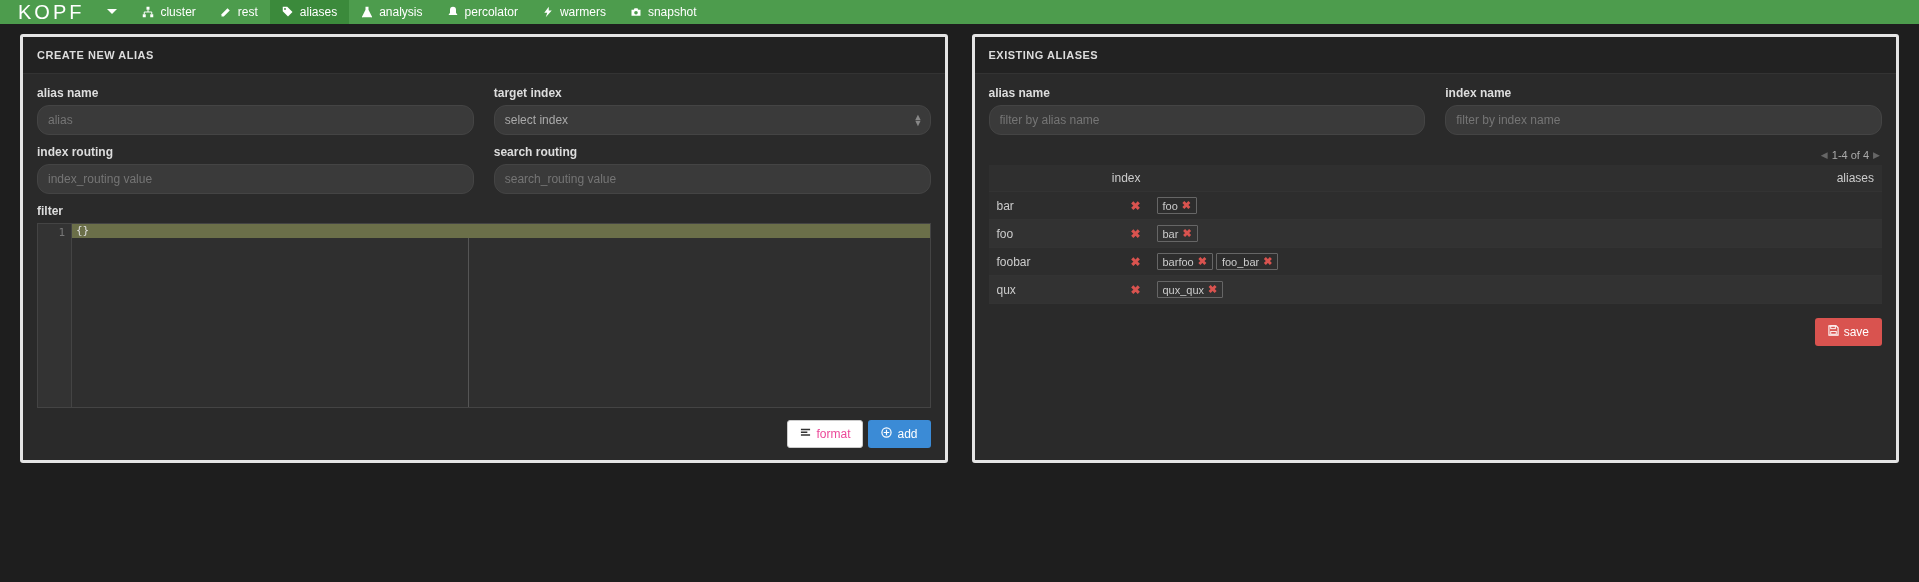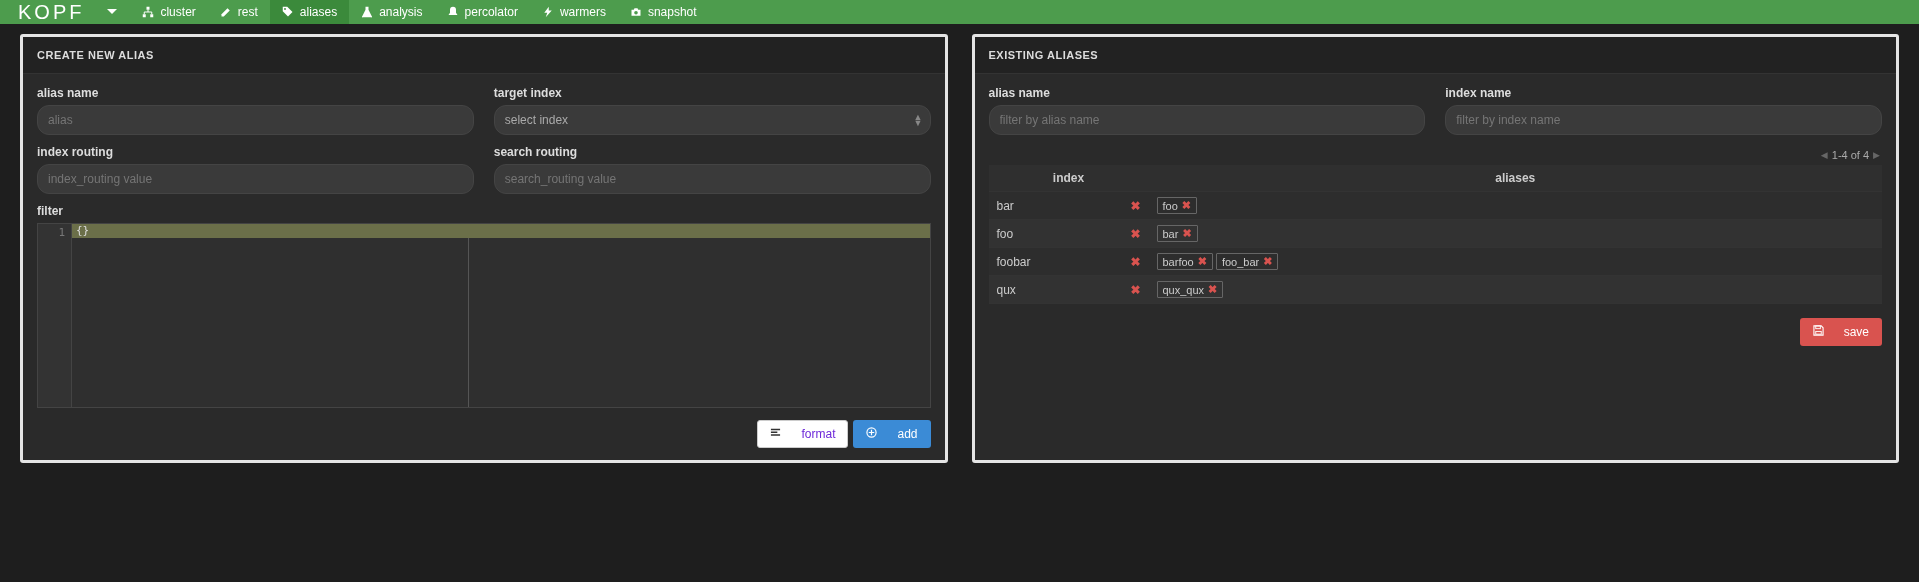--- a/index.html
+++ b/index.html
@@ -22,30 +22,30 @@
 input[type=text], .select { width: 100%; background: #3a3a3a; border: 1px solid #444; color: #aaa; padding: 7px 10px; font-size: 12px; border-radius: 12px; }
 .select-wrap { position: relative; }
 .select { appearance: none; cursor: pointer; }
 .select-caret { position: absolute; right: 8px; top: 50%; transform: translateY(-50%); pointer-events: none; font-size: 9px; color: #888; line-height: 6px; }
 .ace { border: 1px solid #444; height: 185px; background: #2f2f2f; display: flex; }
 .ace-gutter { width: 34px; background: #333; border-right: 1px solid #444; color: #777; font-family: monospace; font-size: 11px; text-align: right; padding: 2px 6px 0 0; }
 .ace-content { flex: 1; position: relative; font-family: monospace; font-size: 11px; color: #ddd; }
 .ace-line1 { position: absolute; top: 0; left: 0; right: 0; height: 14px; background: #6b6f49; padding-left: 4px; line-height: 14px; }
 .ace-cursor-indent { position: absolute; left: 396px; top: 14px; bottom: 0; width: 1px; background: #555; }
 .btn-row { display: flex; justify-content: flex-end; gap: 5px; margin-top: 12px; }
-.btn { padding: 6px 12px; border-radius: 3px; font-size: 12px; cursor: pointer; display: inline-flex; align-items: center; gap: 20px; border: 1px solid transparent; }
-.btn-default { background: #fff; color: #6d28d9; border-color: #ccc; }
+.btn { padding: 6px 12px; border-radius: 3px; font-size: 12px; cursor: pointer; display: inline-flex; align-items: center; gap: 5px; border: 1px solid transparent; }
+.btn-default { background: #fff; color: #ec4899; border-color: #ccc; }
 .btn-primary { background: #3b8bd6; color: #fff; }
 .btn-danger { background: #d9534f; color: #fff; }
 .btn-icon svg { width: 11px; height: 11px; }
 .table-wrap { margin-top: 8px; }
 .pager { text-align: right; font-size: 11px; color: #aaa; padding: 4px 2px; display: flex; justify-content: flex-end; align-items: center; gap: 4px; }
 .pager-caret { color: #666; font-size: 9px; }
 .aliases-table { width: 100%; border-collapse: collapse; }
-.aliases-table th { text-align: center; font-size: 12px; font-weight: bold; padding: 6px 8px; background: #2f2f2f; border-bottom: 1px solid #333; }
+.aliases-table th { text-align: right; font-size: 12px; font-weight: normal; padding: 6px 8px; background: #2f2f2f; border-bottom: 1px solid #333; }
 .aliases-table td { padding: 5px 8px; border-bottom: 1px solid #333; font-size: 12px; }
 .aliases-table tr:nth-child(odd) td { background: #2d2d2d; }
 .aliases-table tr:nth-child(even) td { background: #323232; }
 .index-col { width: 160px; }
 .index-cell { display: flex; justify-content: space-between; align-items: center; }
 .remove-x { color: #d9534f; font-weight: bold; cursor: pointer; font-size: 12px; }
 .alias-tag { display: inline-flex; align-items: center; gap: 4px; border: 1px solid #666; padding: 1px 5px; font-size: 11px; margin-right: 3px; border-radius: 1px; }
 .alias-tag .remove-x { font-size: 11px; }
 .save-row { display: flex; justify-content: flex-end; margin-top: 14px; }
 </style>

